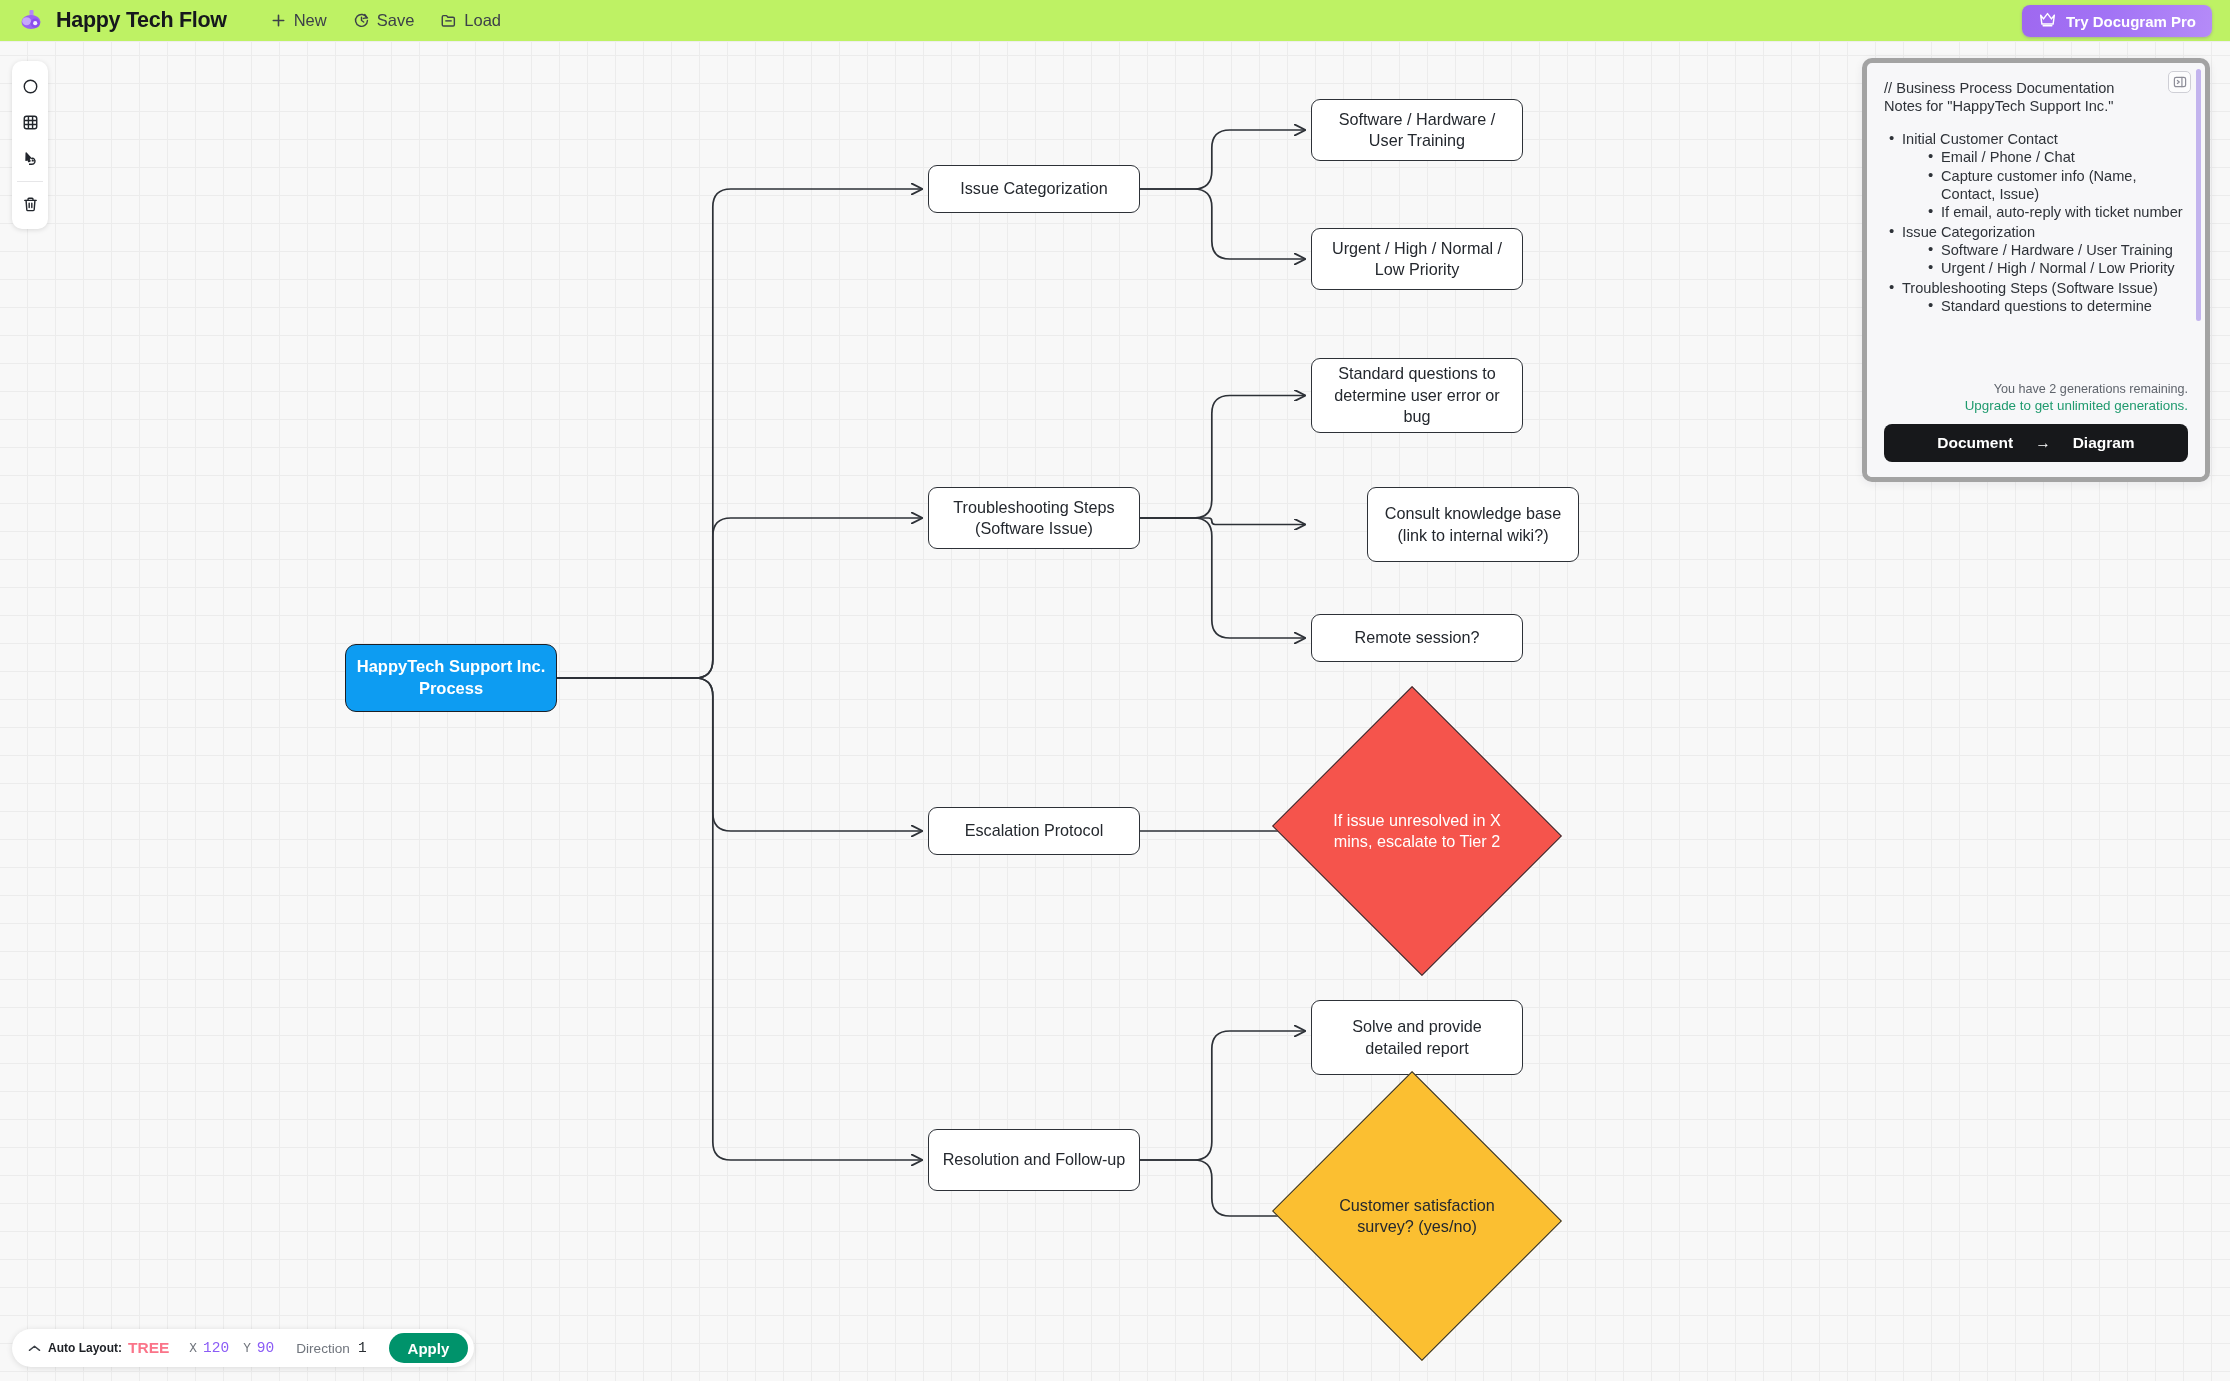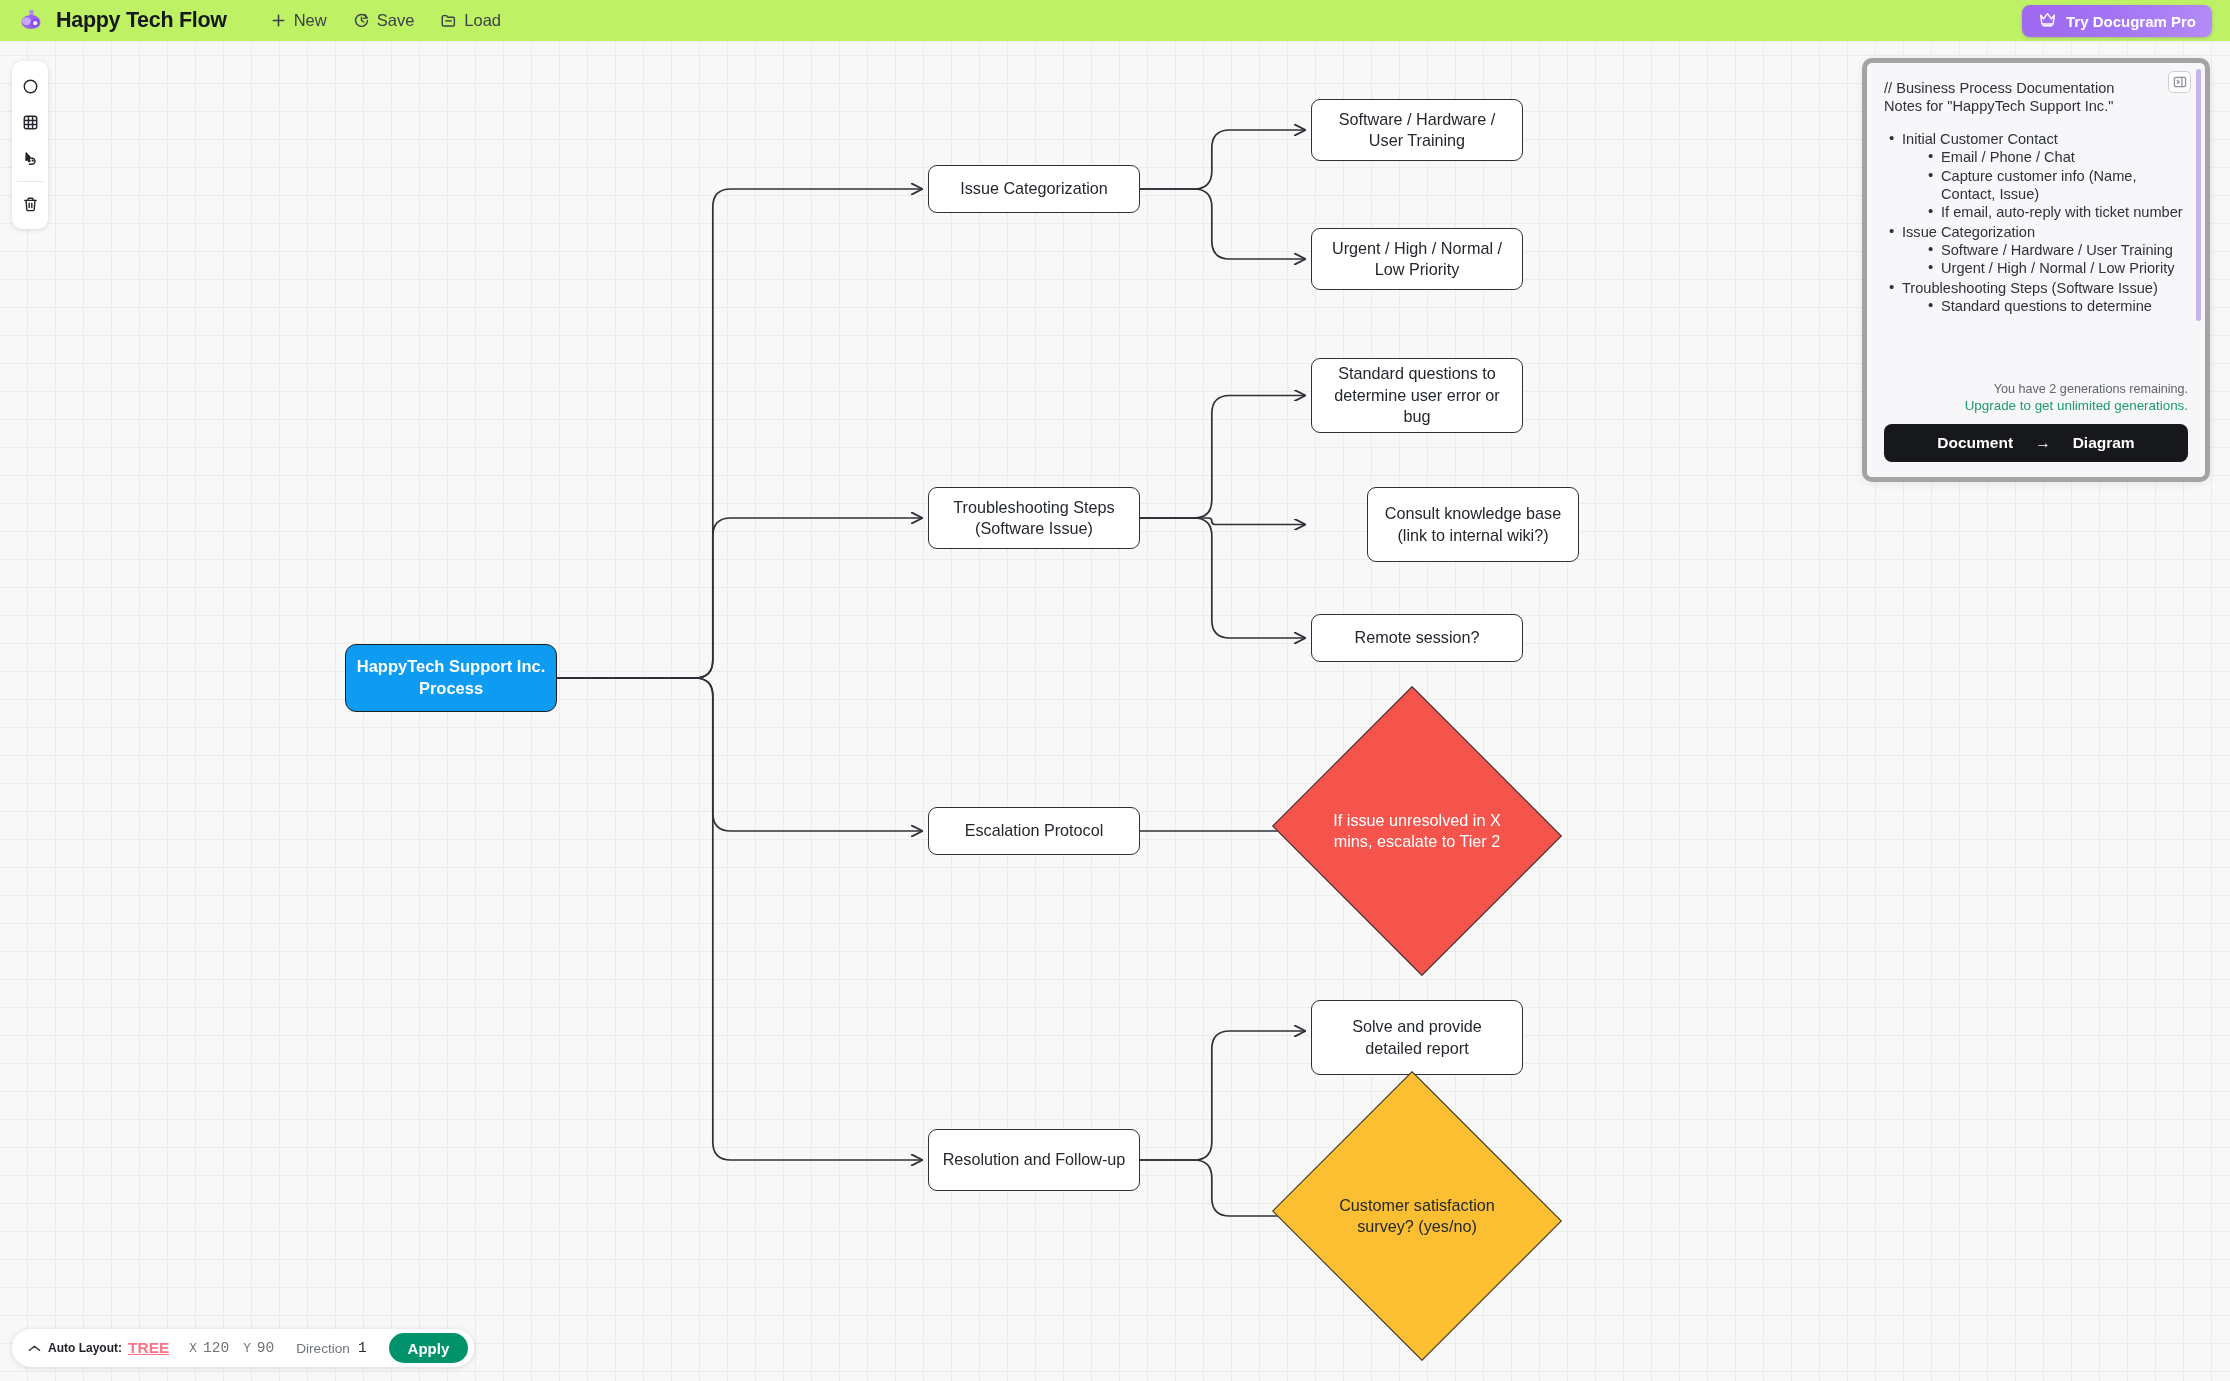--- a/index.html
+++ b/index.html
@@ -190,24 +190,24 @@
     height: 38px;
     background: #ffffff;
     border-radius: 20px;
     box-shadow: 0 1px 6px rgba(0,0,0,.12);
     display: flex; align-items: center;
     padding: 0 6px 0 16px; gap: 0;
     z-index: 30;
   }
   #al-caret { color: #444; font-size: 13px; margin-right: 7px; cursor: pointer; line-height: 1; }
   #al-title { font-size: 12px; font-weight: bold; color: #1d2025; }
-  #al-mode { font-size: 15.5px; font-weight: bold; color: #fa7489; margin-left: 6px; cursor: pointer; text-decoration: underline; }
+  #al-mode { font-size: 15.5px; font-weight: bold; color: #fa7489; margin-left: 6px; cursor: pointer; }
   .al-field { display: flex; align-items: center; gap: 6px; margin-left: 20px; }
   .al-lab { font-size: 12.8px; color: #70757d; font-family: "Liberation Mono", monospace; }
-  .al-val { font-size: 14.5px; color: #737373; font-family: "Liberation Mono", monospace; cursor: text; }
+  .al-val { font-size: 14.5px; color: #8b5cf6; font-family: "Liberation Mono", monospace; cursor: text; }
   #al-dir-lab { font-size: 13.6px; color: #70757d; margin-left: 22px; }
   #al-dir-val { font-size: 14.5px; color: #2a2e34; font-family: "Liberation Mono", monospace; margin-left: 8px; cursor: text; }
   #al-apply {
     margin-left: 22px;
     height: 30px; padding: 0 19px;
     border: none; border-radius: 16px; cursor: pointer;
     background: #00936b; color: #ffffff;
     font-size: 15px; font-weight: bold;
     font-family: "Liberation Sans", sans-serif;
   }

